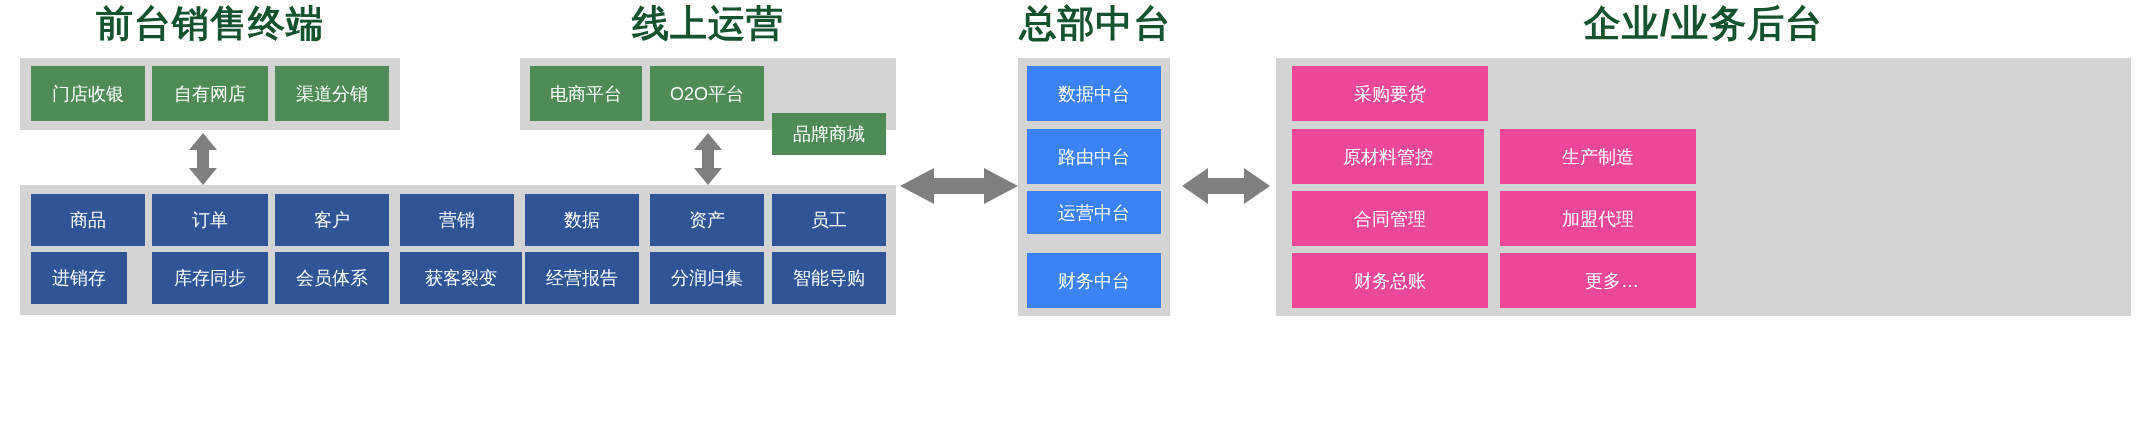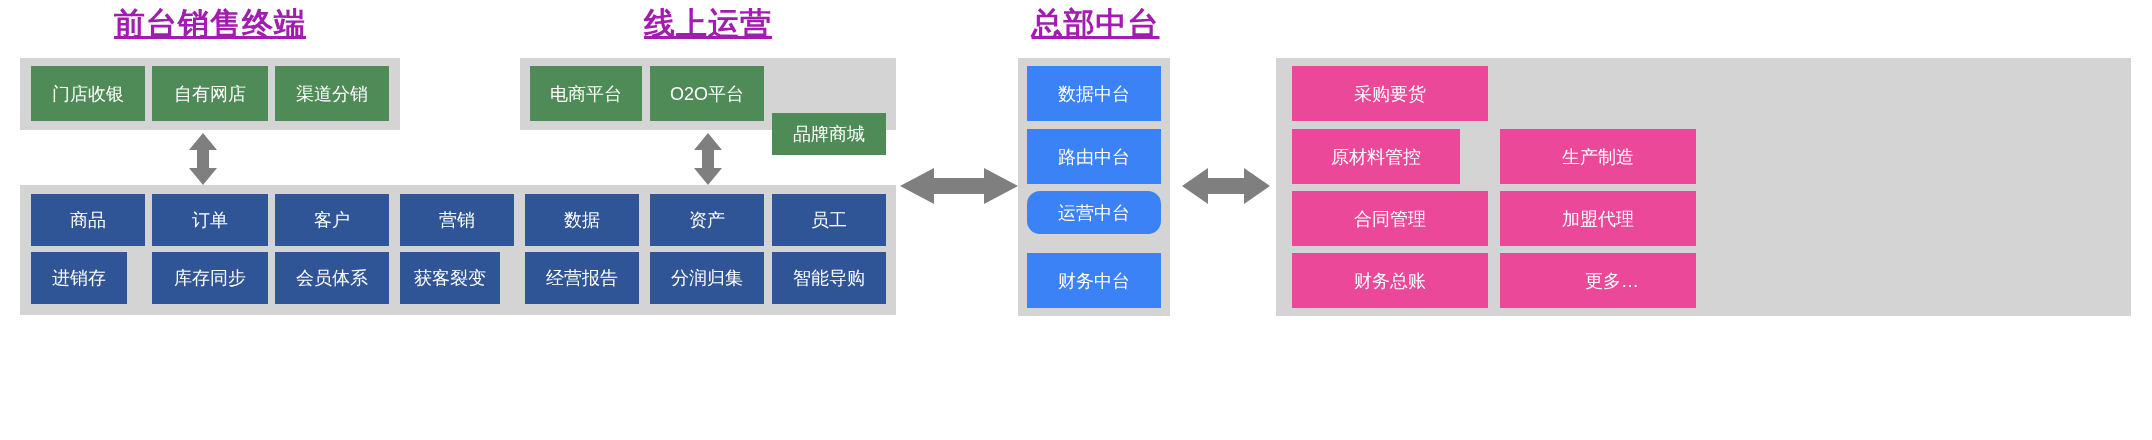--- a/index.html
+++ b/index.html
@@ -7,28 +7,27 @@
     width: 2152px;
     height: 440px;
     background: #ffffff;
     font-family: "Liberation Sans", "DejaVu Sans", sans-serif;
     overflow: hidden;
   }
   #canvas { position: relative; width: 2152px; height: 440px; }
 
   .group-title {
     position: absolute;
-    font-size: 31px;
+    font-size: 37px;
     font-weight: bold;
-    color: #a21caf;
+    color: #14532d;
     letter-spacing: 1px;
     text-align: center;
     white-space: nowrap;
     line-height: 36px;
-    text-decoration: underline;
   }
 
   .panel {
     position: absolute;
     background: #d4d4d4;
   }
 
   .cell {
     position: absolute;
     display: flex;
@@ -52,20 +51,21 @@
 <body>
 
 <div id="canvas">
 
   <div class="group-title" style="left:20px; top:6px; width:380px;">前台销售终端</div>
 
   <div class="group-title" style="left:520px; top:6px; width:376px;">线上运营</div>
 
   <div class="group-title" style="left:1018px; top:6px; width:155px;">总部中台</div>
 
+  <div class="group-title" style="left:1276px; top:6px; width:855px;">企业/业务后台</div>
 
   <div class="panel" style="left:20px; top:58px; width:380px; height:72px;"></div>
   <div class="cell green" style="left:31px; top:66px; width:114px; height:55px;">门店收银</div>
   <div class="cell green" style="left:152px; top:66px; width:116px; height:55px;">自有网店</div>
   <div class="cell green" style="left:275px; top:66px; width:114px; height:55px;">渠道分销</div>
 
   <div class="panel" style="left:520px; top:58px; width:376px; height:72px;"></div>
   <div class="cell green" style="left:530px; top:66px; width:112px; height:55px;">电商平台</div>
   <div class="cell green" style="left:650px; top:66px; width:114px; height:55px;">O2O平台</div>
   <div class="cell green" style="left:772px; top:66px; width:114px; height:42px;margin-top:47px;">品牌商城</div>
@@ -87,48 +87,48 @@
   <div class="cell blue" style="left:152px; top:194px; width:116px; height:52px;">订单</div>
   <div class="cell blue" style="left:275px; top:194px; width:114px; height:52px;">客户</div>
   <div class="cell blue" style="left:400px; top:194px; width:114px; height:52px;">营销</div>
   <div class="cell blue" style="left:525px; top:194px; width:114px; height:52px;">数据</div>
   <div class="cell blue" style="left:650px; top:194px; width:114px; height:52px;">资产</div>
   <div class="cell blue" style="left:772px; top:194px; width:114px; height:52px;">员工</div>
 
   <div class="cell blue" style="left:31px; top:252px; width:96px; height:52px;">进销存</div>
   <div class="cell blue" style="left:152px; top:252px; width:116px; height:52px;">库存同步</div>
   <div class="cell blue" style="left:275px; top:252px; width:114px; height:52px;">会员体系</div>
-  <div class="cell blue" style="left:400px; top:252px; width:100px; height:52px;font-family:Liberation Serif, serif;">获客裂变</div>
+  <div class="cell blue" style="left:400px; top:252px; width:122px; height:52px;font-family:Liberation Serif, serif;">获客裂变</div>
   <div class="cell blue" style="left:525px; top:252px; width:114px; height:52px;">经营报告</div>
   <div class="cell blue" style="left:650px; top:252px; width:114px; height:52px;">分润归集</div>
   <div class="cell blue" style="left:772px; top:252px; width:114px; height:52px;">智能导购</div>
 
   <div class="arrow" style="left:900px; top:160px;">
     <svg width="118" height="52" viewBox="0 0 118 52">
       <path d="M0 26 L34 8 L34 18 L84 18 L84 8 L118 26 L84 44 L84 34 L34 34 L34 44 Z" fill="#7f7f7f"></path>
     </svg>
   </div>
 
   <div class="panel" style="left:1018px; top:58px; width:152px; height:258px;"></div>
   <div class="cell dark" style="left:1027px; top:66px; width:134px; height:55px;">数据中台</div>
   <div class="cell dark" style="left:1027px; top:129px; width:134px; height:55px;">路由中台</div>
-  <div class="cell dark" style="left:1027px; top:191px; width:134px; height:43px;border-radius:13px;">运营中台</div>
+  <div class="cell dark" style="left:1027px; top:191px; width:134px; height:43px;">运营中台</div>
   <div class="cell dark" style="left:1027px; top:253px; width:134px; height:55px;">财务中台</div>
 
   <div class="arrow" style="left:1182px; top:160px;">
     <svg width="88" height="52" viewBox="0 0 88 52">
       <path d="M0 26 L26 8 L26 18 L62 18 L62 8 L88 26 L62 44 L62 34 L26 34 L26 44 Z" fill="#7f7f7f"></path>
     </svg>
   </div>
 
   <div class="panel" style="left:1276px; top:58px; width:855px; height:258px;"></div>
 
   <div class="cell red" style="left:1292px; top:66px; width:196px; height:55px;">采购要货</div>
 
-  <div class="cell red" style="left:1292px; top:129px; width:168px; height:55px;">原材料管控</div>
+  <div class="cell red" style="left:1292px; top:129px; width:192px; height:55px;">原材料管控</div>
   <div class="cell red" style="left:1500px; top:129px; width:196px; height:55px;">生产制造</div>
 
   <div class="cell red" style="left:1292px; top:191px; width:196px; height:55px;">合同管理</div>
   <div class="cell red" style="left:1500px; top:191px; width:196px; height:55px;">加盟代理</div>
 
   <div class="cell red" style="left:1292px; top:253px; width:196px; height:55px;">财务总账</div>
   <div class="cell red" style="left:1500px; top:253px; width:196px; height:55px;padding-left:28px;">更多…</div>
 
 </div>
 

